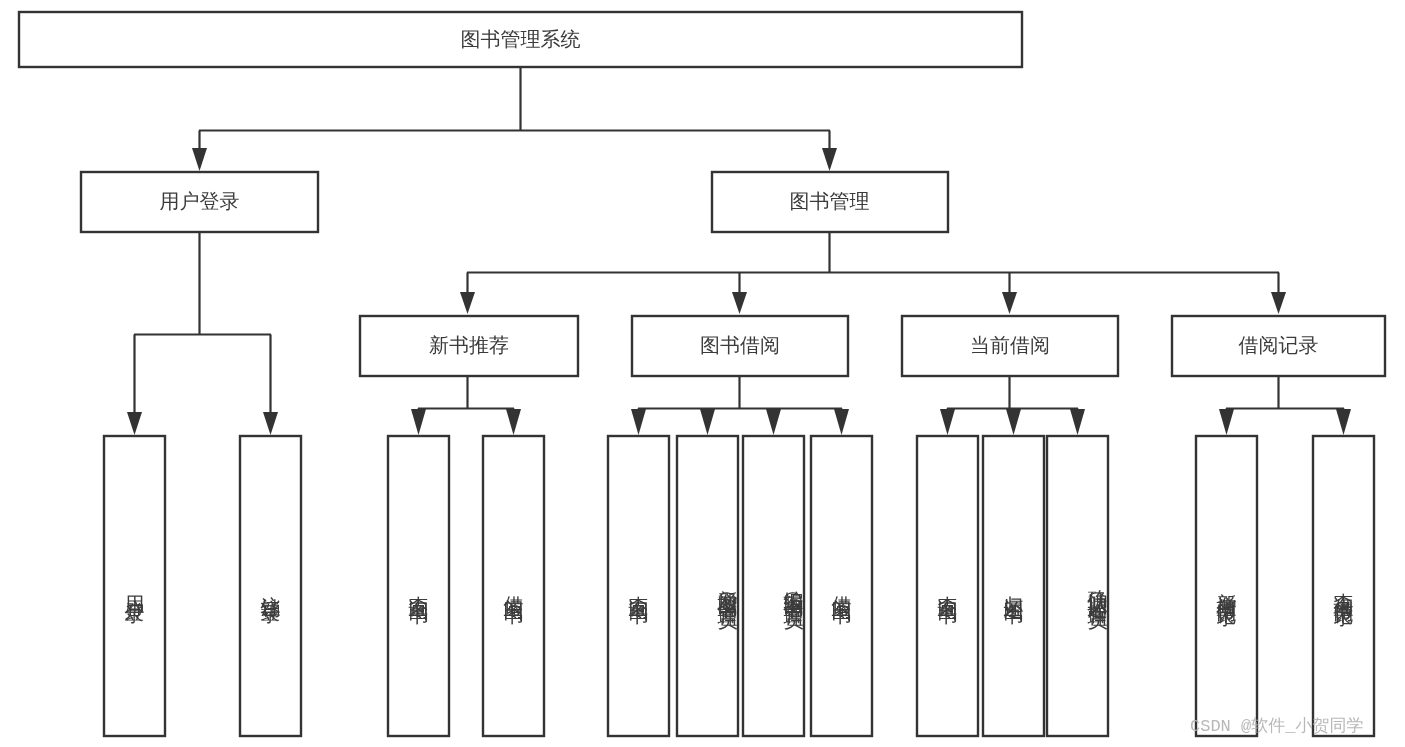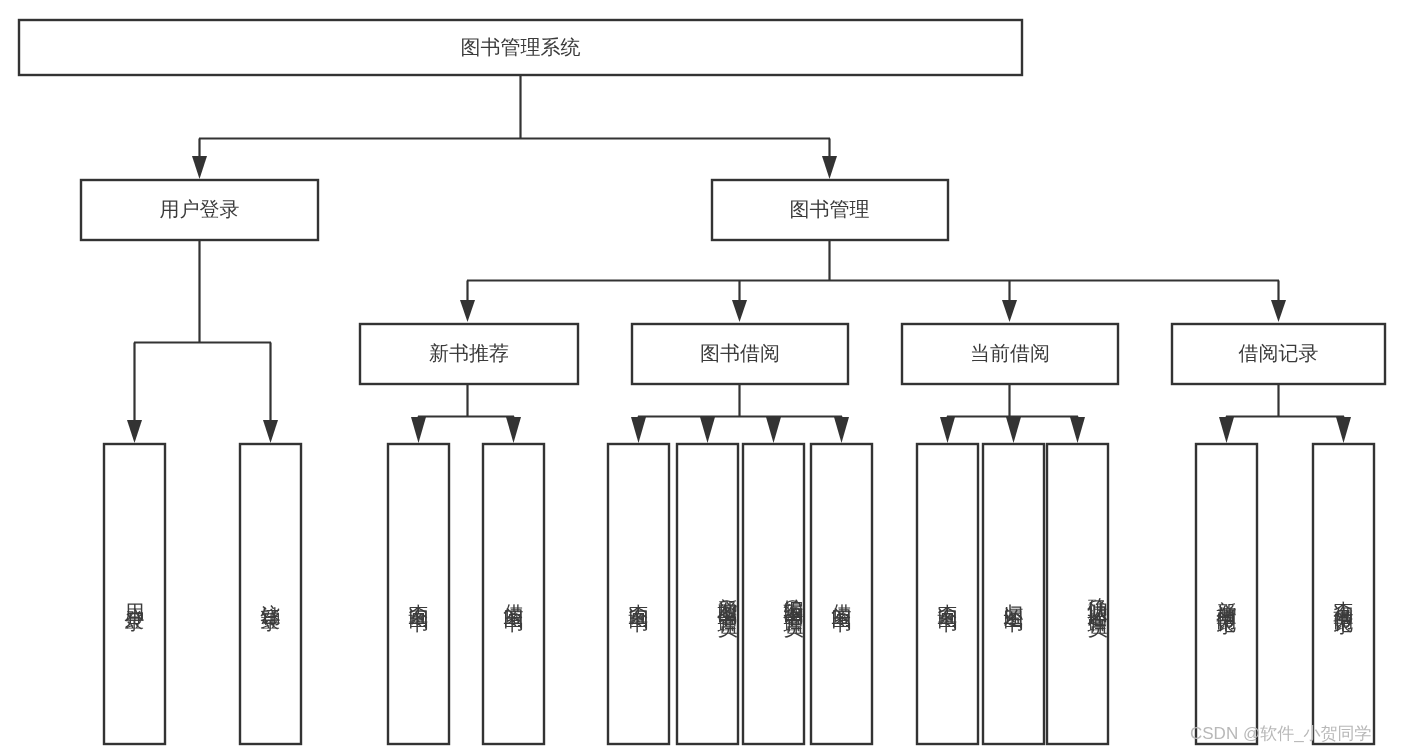--- a/index.html
+++ b/index.html
@@ -12,21 +12,20 @@
     height: 747px;
     font-family: "Liberation Sans", "DejaVu Sans", sans-serif;
     overflow: hidden;
     position: relative;
   }
   #diagram-root {
     position: relative;
     width: 1405px;
     height: 536px;
     background: #ffffff;
-    margin-top: 8px;
   }
   svg.flowchart {
     position: absolute;
     top: 0;
     left: 0;
     width: 1405px;
     height: 747px;
     display: block;
   }
   .node-box {
@@ -65,21 +64,21 @@
     align-items: center;
     justify-content: center;
     text-align: center;
     pointer-events: none;
     box-sizing: border-box;
   }
   .watermark {
     position: absolute;
     left: 1190px;
     top: 714px;
-    font-family: Liberation Sans, sans-serif;
+    font-family: Liberation Mono, monospace;
     font-size: 17px;
     color: #b8b8b8;
     white-space: nowrap;
     user-select: none;
   }
 </style>
 </head>
 <body>
 
 <div id="diagram-root">

